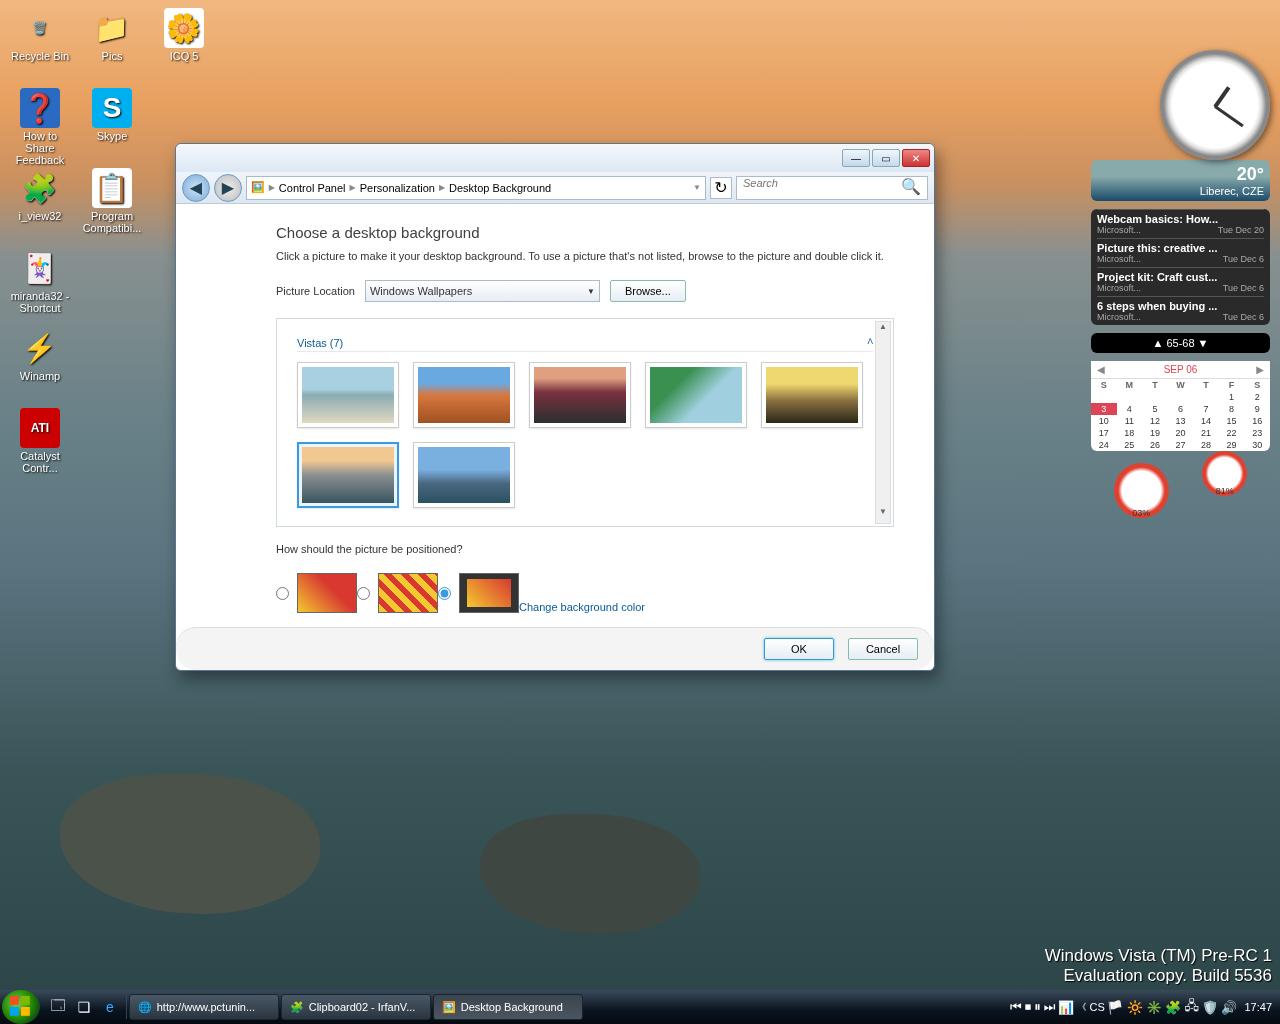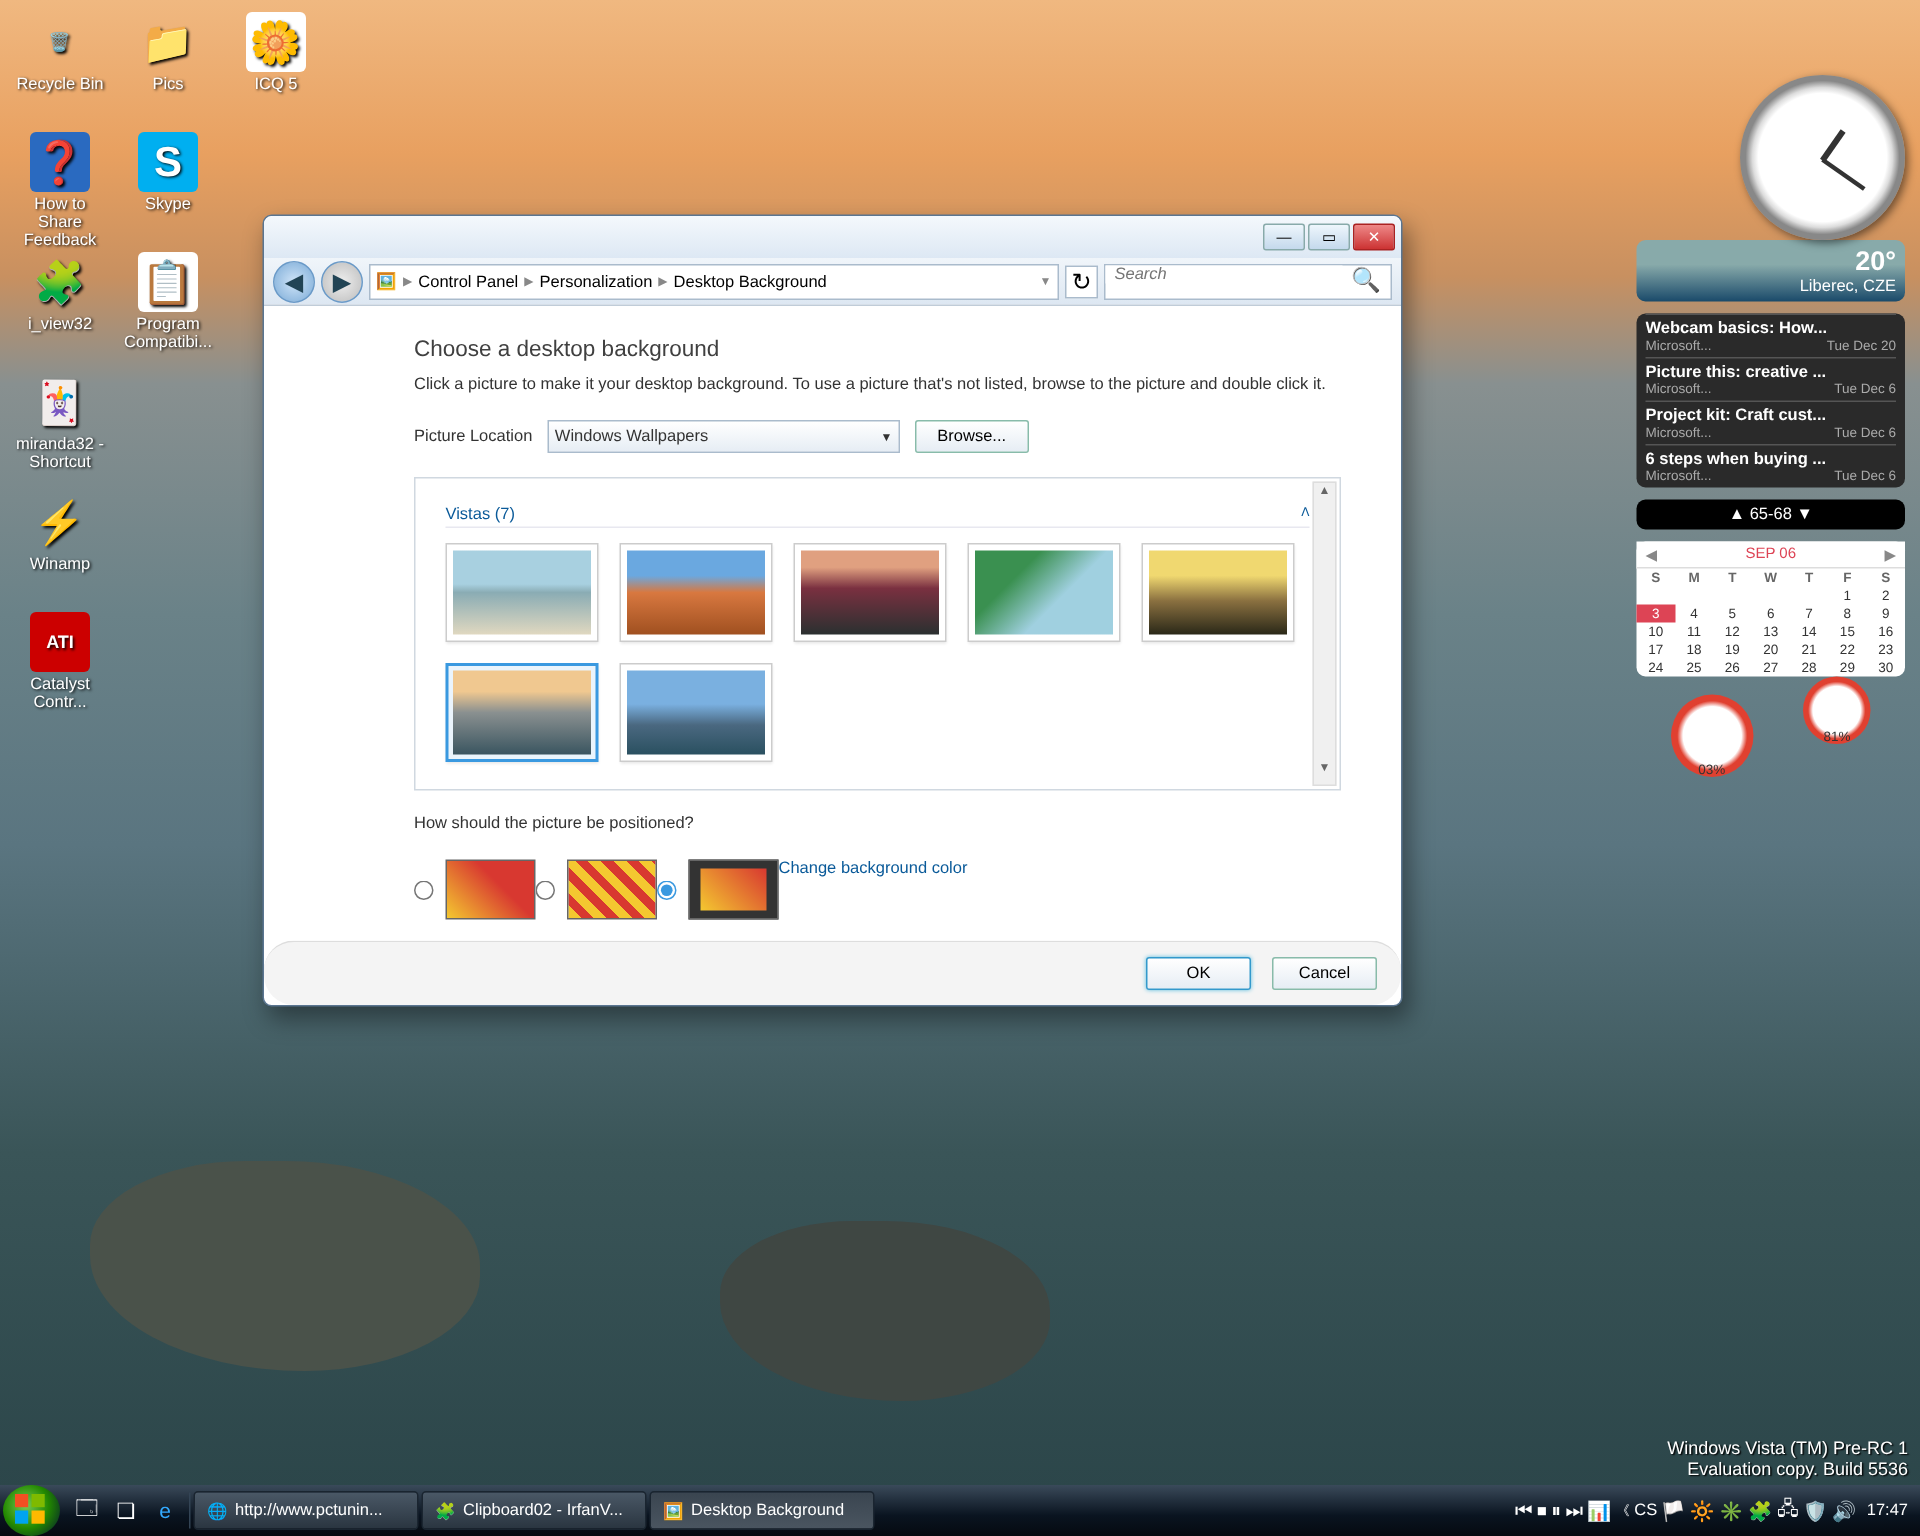--- a/index.html
+++ b/index.html
@@ -61,41 +61,41 @@
 
 .gallery-box { border:1px solid #d0d8e0; padding:18px 20px; position:relative; max-height:260px; overflow:hidden; }
 .scrollbar { position:absolute; right:2px; top:2px; bottom:2px; width:16px; background:#f0f0f0; border:1px solid #ddd; }
 .scrollbar .up,.scrollbar .dn { height:16px; text-align:center; font-size:8px; color:#666; cursor:pointer; }
 .group-label { color:#0a5a99; font-size:11px; display:flex; justify-content:space-between; border-bottom:1px solid #e8e8f0; padding-bottom:2px; margin-bottom:10px; }
 .thumbs { display:flex; flex-wrap:wrap; gap:14px; }
 .thumb { width:102px; height:66px; background:#fff; padding:4px; border:1px solid #ccc; box-shadow:0 1px 2px rgba(0,0,0,.1); cursor:pointer; }
 .thumb.sel { border:2px solid #3a99e0; background:#eaf4fc; padding:3px; }
 .thumb > div { width:100%; height:100%; }
 
-.pos-row { display:flex; align-items:flex-start; margin-top:18px; }
+.pos-row { display:flex; align-items:flex-end; margin-top:18px; }
 .pos-opt { display:flex; align-items:center; gap:8px; cursor:pointer; }
 .pos-opt input { accent-color:#3a99e0; }
 .pos-preview { width:60px; height:40px; border:1px solid #666; background:#333; display:flex; align-items:center; justify-content:center; }
 .pp1 { background:linear-gradient(45deg,#f4c830,#d83830 60%); }
 .pp2 { background:repeating-linear-gradient(45deg,#f4c830 0 6px,#d83830 6px 12px); }
 .pp3 > div { width:44px; height:28px; background:linear-gradient(45deg,#f4c830,#d83830); }
 .link { color:#0a5a99; cursor:pointer; }
 
 .footer { border-top:1px solid #ddd; padding:10px 16px; display:flex; justify-content:flex-end; gap:14px; background:#f4f4f4;border-radius:20px; }
 
 
 .taskbar { position:absolute; left:0; right:0; bottom:0; height:34px; background:linear-gradient(#3a4a5a,#0a1420 60%,#050a10); display:flex; align-items:center; padding:0 2px; gap:2px; color:#fff; }
 .orb { width:38px; height:34px; background:radial-gradient(circle at 40% 40%,#7c5,#280 50%,#013); border-radius:50%; display:flex; align-items:center; justify-content:center; cursor:pointer; }
 .ql { display:flex; gap:2px; padding:0 4px; border-right:1px solid #345; }
 .ql > div { width:24px; height:24px; display:flex; align-items:center; justify-content:center; cursor:pointer; font-size:14px; }
 .task-btn { height:26px; padding:0 8px; display:flex; align-items:center; gap:5px; background:linear-gradient(#4a5866,#2a3540); border:1px solid #1a2530; border-radius:3px; font-size:11px; min-width:150px; cursor:pointer; }
 .task-btn.active { background:linear-gradient(#3a4550,#4a5560); }
 .tray { margin-left:auto; display:flex; align-items:center; gap:3px; font-size:11px; padding-right:6px; }
 .tray > span { cursor:pointer; font-size:13px; }
-.watermark { position:absolute; right:8px; bottom:38px; color:#fff; font-size:12px; text-align:right; text-shadow:1px 1px 1px #000; }
+.watermark { position:absolute; right:8px; bottom:38px; color:#fff; font-size:17px; text-align:right; text-shadow:1px 1px 1px #000; }
 
 .thumb-img-0 { background:linear-gradient(#a8d0e0 40%,#8aacb4 50%,#e0d8c0); }
 .thumb-img-1 { background:linear-gradient(#6aa8e0 30%,#d87840 50%,#a05020); }
 .thumb-img-2 { background:linear-gradient(#e0a080 20%,#7a3040 45%,#2a3030); }
 .thumb-img-3 { background:linear-gradient(135deg,#3a9050 30%,#a0d0e0 60%); }
 .thumb-img-4 { background:linear-gradient(#f0d870 30%,#8a7040 60%,#2a2818); }
 .thumb-img-5 { background:linear-gradient(#f0c890 25%,#8a9090 50%,#3a5560); }
 .thumb-img-6 { background:linear-gradient(#7ab0e0 40%,#4a6880 65%,#2a5060); }
 </style>
 </head>

